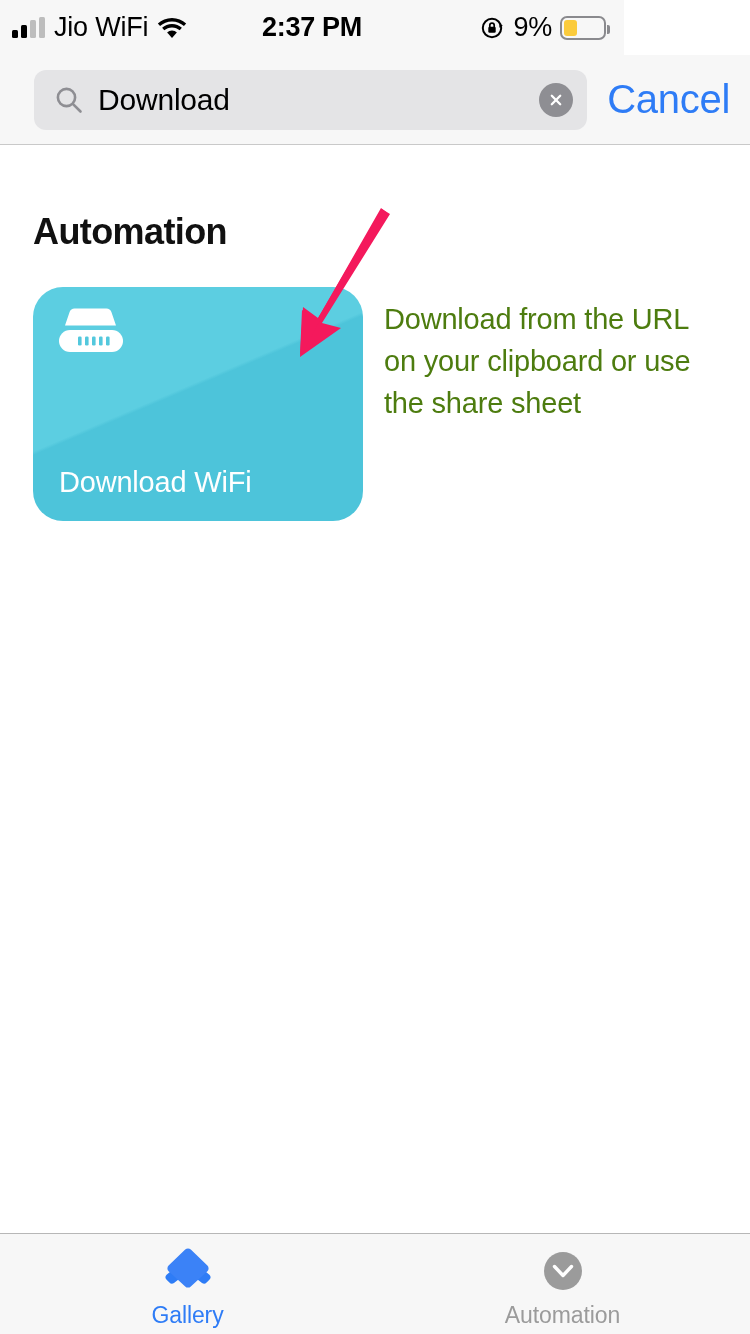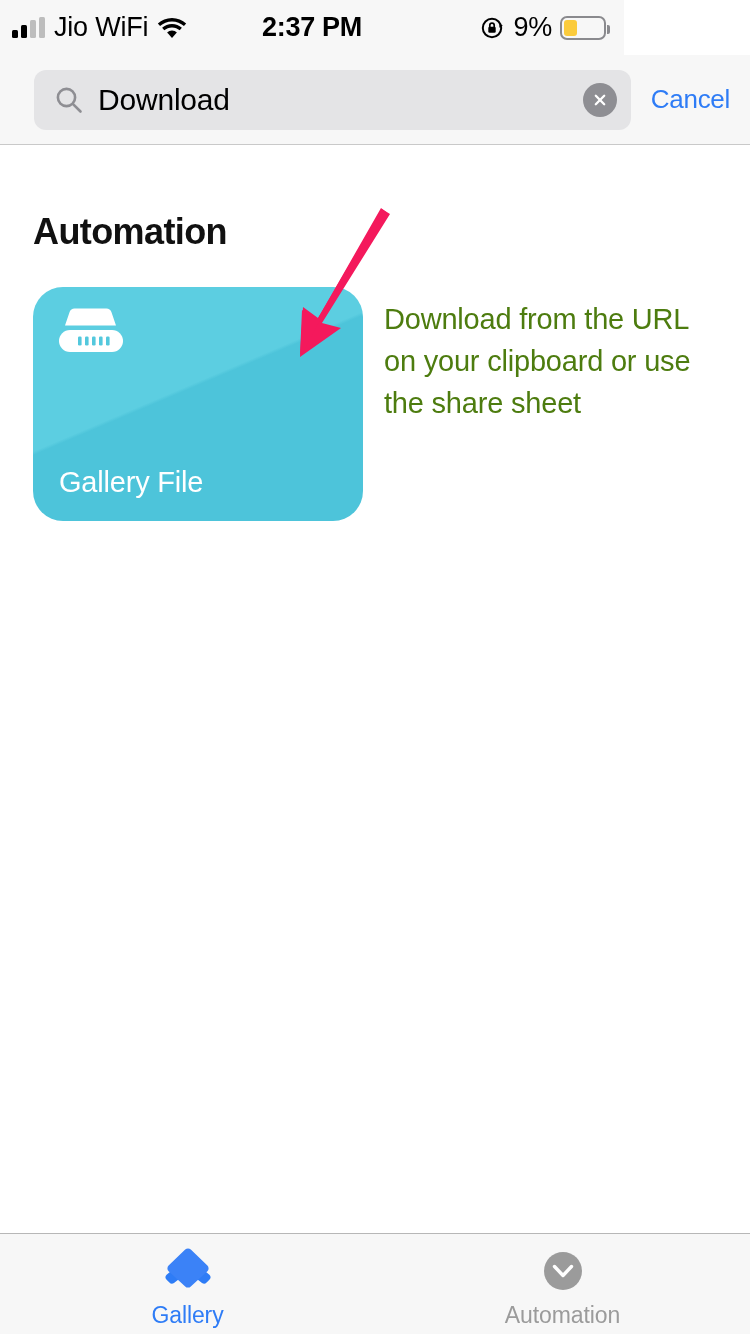--- a/index.html
+++ b/index.html
@@ -149,21 +149,21 @@
     height: 34px;
     border-radius: 50%;
     background: #8e8e93;
     display: flex;
     align-items: center;
     justify-content: center;
   }
   .cancel-btn {
     flex: 0 0 auto;
     margin-left: 20px;
-    font-size: 26px;
+    font-size: 40px;
     color: #2e7cf6;
     letter-spacing: -0.3px;
     white-space: nowrap;
   }
 
   
   .content {
     position: absolute;
     top: 146px; left: 0;
     width: 750px;
@@ -340,21 +340,21 @@
         <path d="M20.5 4.5h31c2.2 0 4.2 1.4 4.9 3.5l4.6 13.5H10L14.6 8c.7-2.1 2.7-3.5 4.9-3.5z" fill="#ffffff"></path>
         <rect x="4" y="26" width="64" height="22" rx="11" fill="#ffffff"></rect>
         <g fill="#53c8dd">
           <rect x="23" y="32.5" width="3.6" height="9" rx="1.3"></rect>
           <rect x="30" y="32.5" width="3.6" height="9" rx="1.3"></rect>
           <rect x="37" y="32.5" width="3.6" height="9" rx="1.3"></rect>
           <rect x="44" y="32.5" width="3.6" height="9" rx="1.3"></rect>
           <rect x="51" y="32.5" width="3.6" height="9" rx="1.3"></rect>
         </g>
       </svg>
-      <div class="card-label">Gallery File</div>
+      <div class="card-label">Download WiFi</div>
     </div>
 
     <div class="shortcut-desc">Download from the URL on your clipboard or use the share sheet</div>
   </div>
 
   <svg class="annotation-arrow" viewBox="0 0 750 1087">
     <path d="M390 68 L322 177 L341 182 L300 211 L303 161 L318 172 L382 63 Z" fill="#f4195c"></path>
     <path d="M386 66 L318 178 L303 206 L300 209 L302 164 L317 174 L381 62 Z" fill="#f4195c"></path>
   </svg>
 </div>

